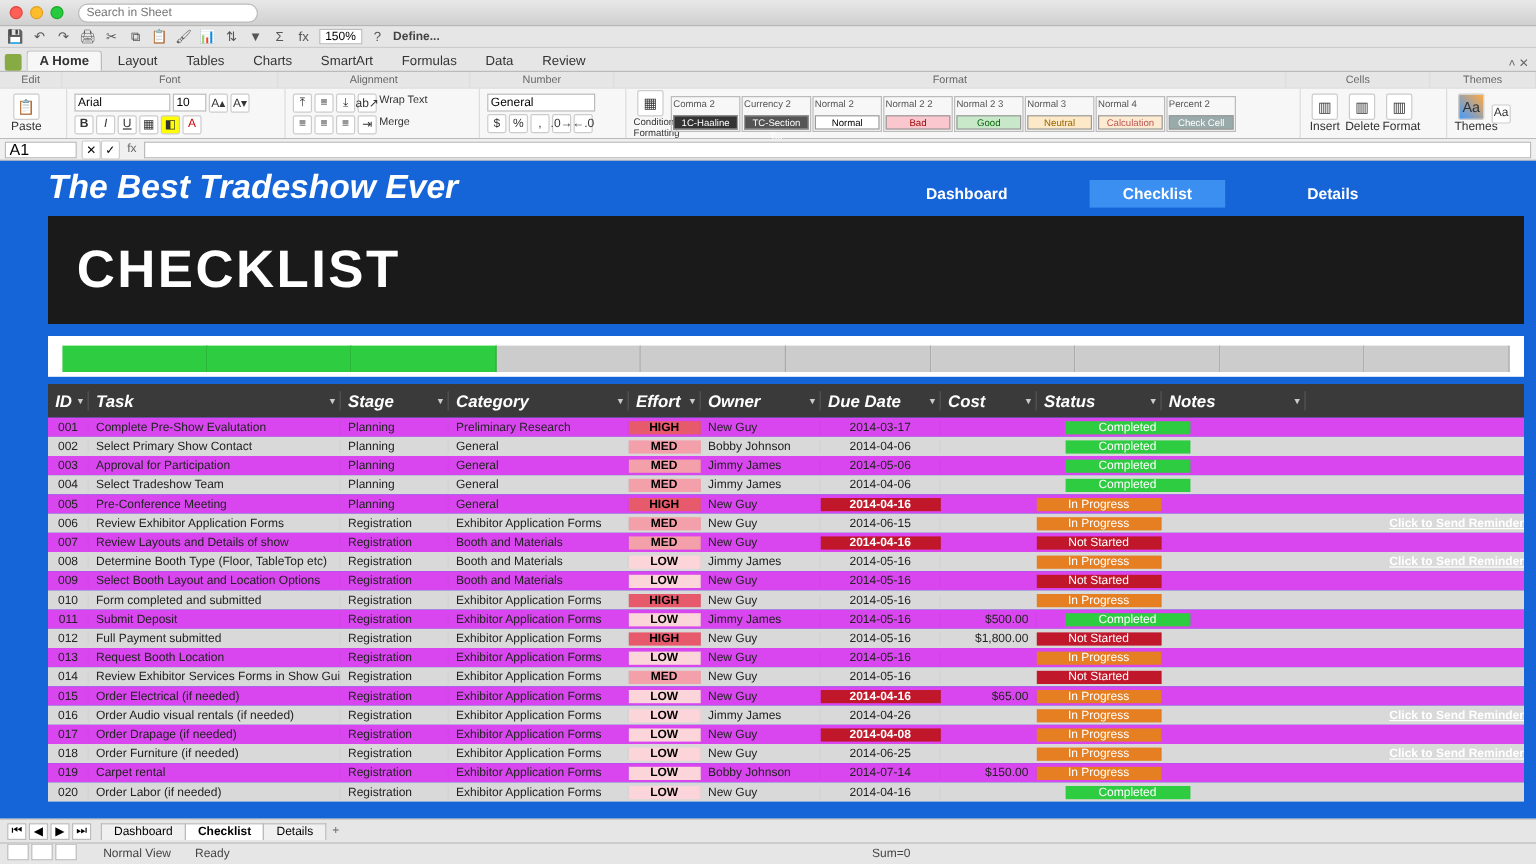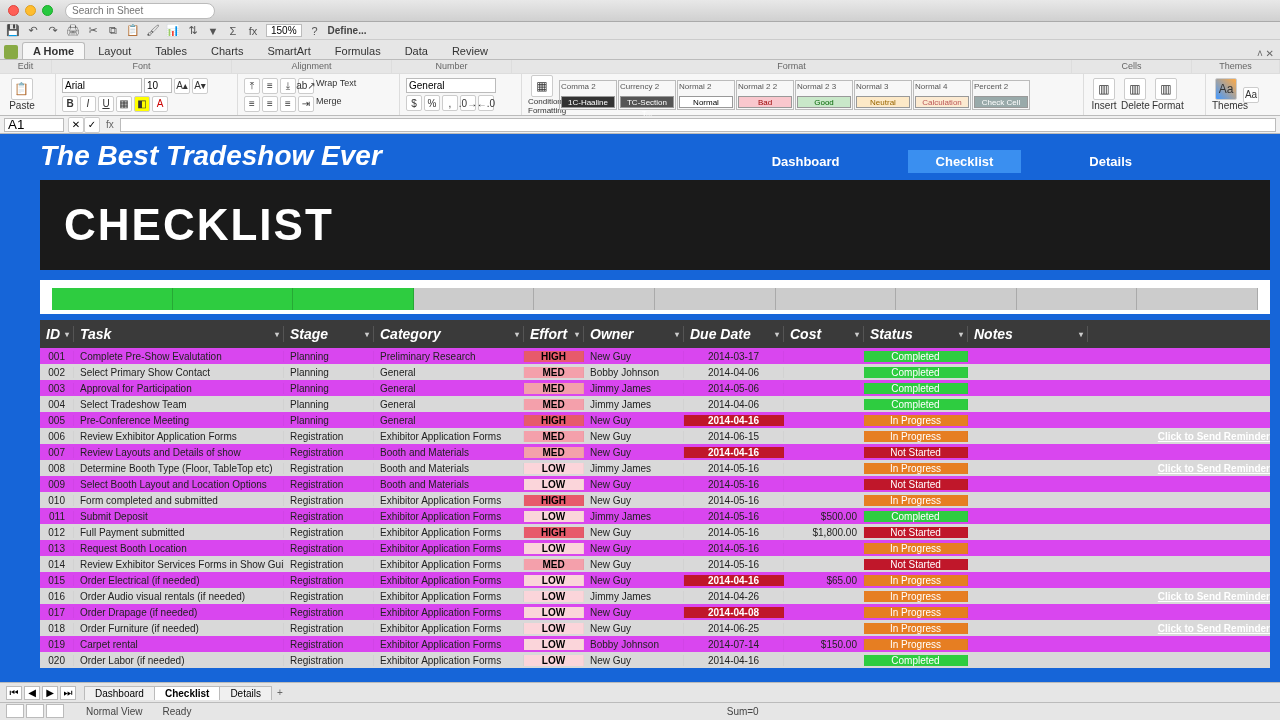--- a/index.html
+++ b/index.html
@@ -82,21 +82,21 @@
 .c-eff{width:60px;text-align:center;color:#000;font-weight:bold;}
 .c-own{width:100px;}
 .c-due{width:100px;text-align:center;}
 .c-cost{width:80px;text-align:right;}
 .c-stat{width:104px;text-align:center;color:#fff;}
 .c-notes{width:120px;}
 .eff-HIGH{background:#e75a6b;}
 .eff-MED{background:#f4a0ab;}
 .eff-LOW{background:#fbd5da;}
 .due-over{background:#c0172a;color:#fff;font-weight:bold;}
-.st-Completed{background:#2ecc40;}
+.st-Completed{background:#2ecc40;margin-left:24px;}
 .st-InProgress{background:#e67e22;}
 .st-NotStarted{background:#c0172a;}
 .remind { position:absolute; right:10px; color:#fff; font-size:10px; font-weight:bold; text-decoration:underline; cursor:pointer; }
 
 
 .sheettabs { height:20px; background:#e6e6e6; border-top:1px solid #bbb; display:flex; align-items:center; font-size:10px; padding-left:6px; gap:0; }
 .sheettabs .nav { display:flex; gap:2px; margin-right:8px; }
 .sheettabs .nav span{ border:1px solid #bbb; width:16px; text-align:center; background:#fff; cursor:pointer; }
 .sheettabs .stab{ border:1px solid #bbb; border-bottom:none; padding:1px 10px; background:#f0f0f0; margin-right:-1px; cursor:pointer; }
 .sheettabs .stab.active{ background:#fff; font-weight:bold; }

